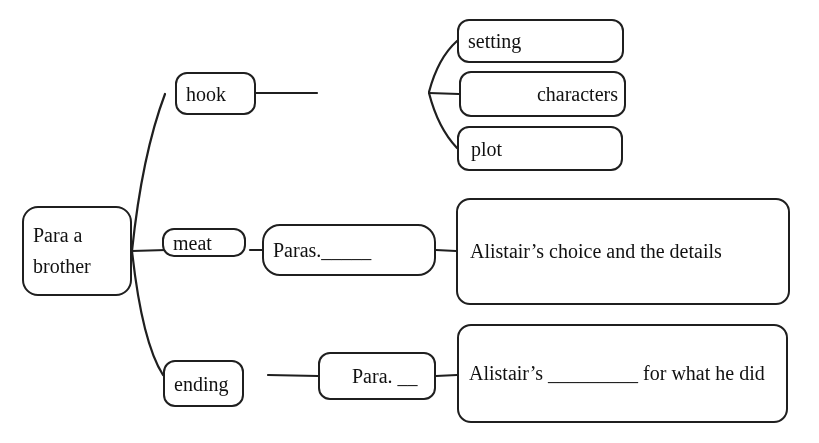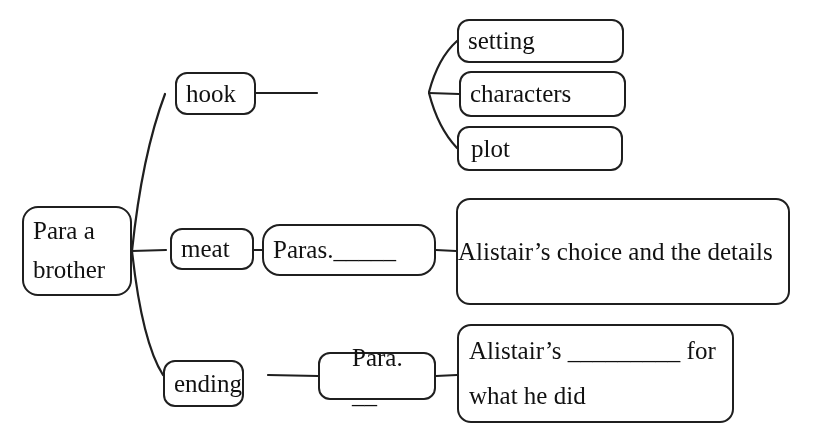--- a/index.html
+++ b/index.html
@@ -31,38 +31,38 @@
     stroke-linecap: round;
   }
   .node {
     position: absolute;
     box-sizing: border-box;
     border: 2.4px solid #1f1f1f;
     border-radius: 12px;
     background: #ffffff;
     display: flex;
     align-items: center;
-    font-size: 25px;
+    font-size: 20px;
     line-height: 1.5;
     padding: 0 6px 0 9px;
     white-space: normal;
   }
   .node .txt { display: block; }
   #n-root      { left: 22px;  top: 206px; width: 110px; height: 90px;  border-radius: 16px; line-height: 1.55; }
   #n-hook      { left: 165px; top: 72px;  width: 81px;  height: 43px; margin-left: 10px; }
   #n-hook-para { left: 317px; top: 69px;  width: 112px; height: 47px; }
   #n-setting   { left: 457px; top: 19px;  width: 167px; height: 44px; }
-  #n-chars     { left: 459px; top: 71px;  width: 167px; height: 46px; }
+  #n-chars     { left: 459px; top: 71px;  width: 167px; height: 46px; justify-content: flex-end; }
   #n-plot      { left: 457px; top: 126px; width: 166px; height: 45px; padding-left: 12px; }
-  #n-meat      { left: 170px; top: 228px; width: 84px;  height: 42px; text-align: right; }
+  #n-meat      { left: 162px; top: 228px; width: 84px;  height: 29px; text-align: right; }
   #n-meat-para { left: 262px; top: 224px; width: 174px; height: 52px; border-radius: 18px; }
-  #n-meat-det  { left: 456px; top: 198px; width: 334px; height: 107px; border-radius: 14px; line-height: 1.82; padding-left: 0; }
+  #n-meat-det  { left: 456px; top: 198px; width: 334px; height: 107px; border-radius: 14px; line-height: 1.82; padding-left: 12px; }
   #n-ending    { left: 163px; top: 360px; width: 81px; height: 47px; }
   #n-end-para  { left: 318px; top: 352px; width: 118px; height: 48px; padding-left: 32px; }
-  #n-end-det   { left: 457px; top: 324px; width: 277px; height: 99px;  border-radius: 14px; line-height: 1.78; padding-left: 10px; align-items: center; }
+  #n-end-det   { left: 457px; top: 324px; width: 331px; height: 99px;  border-radius: 14px; line-height: 1.78; padding-left: 10px; align-items: center; }
 </style>
 </head>
 <body>
 
 <div class="diagram">
 
   <svg class="connectors" viewBox="0 0 819 443" aria-hidden="true">
     <path d="M132 251 Q142 155 165 94"></path>
     <path d="M132 251 L166 250"></path>
     <path d="M132 251 Q142 342 163 375"></path>

